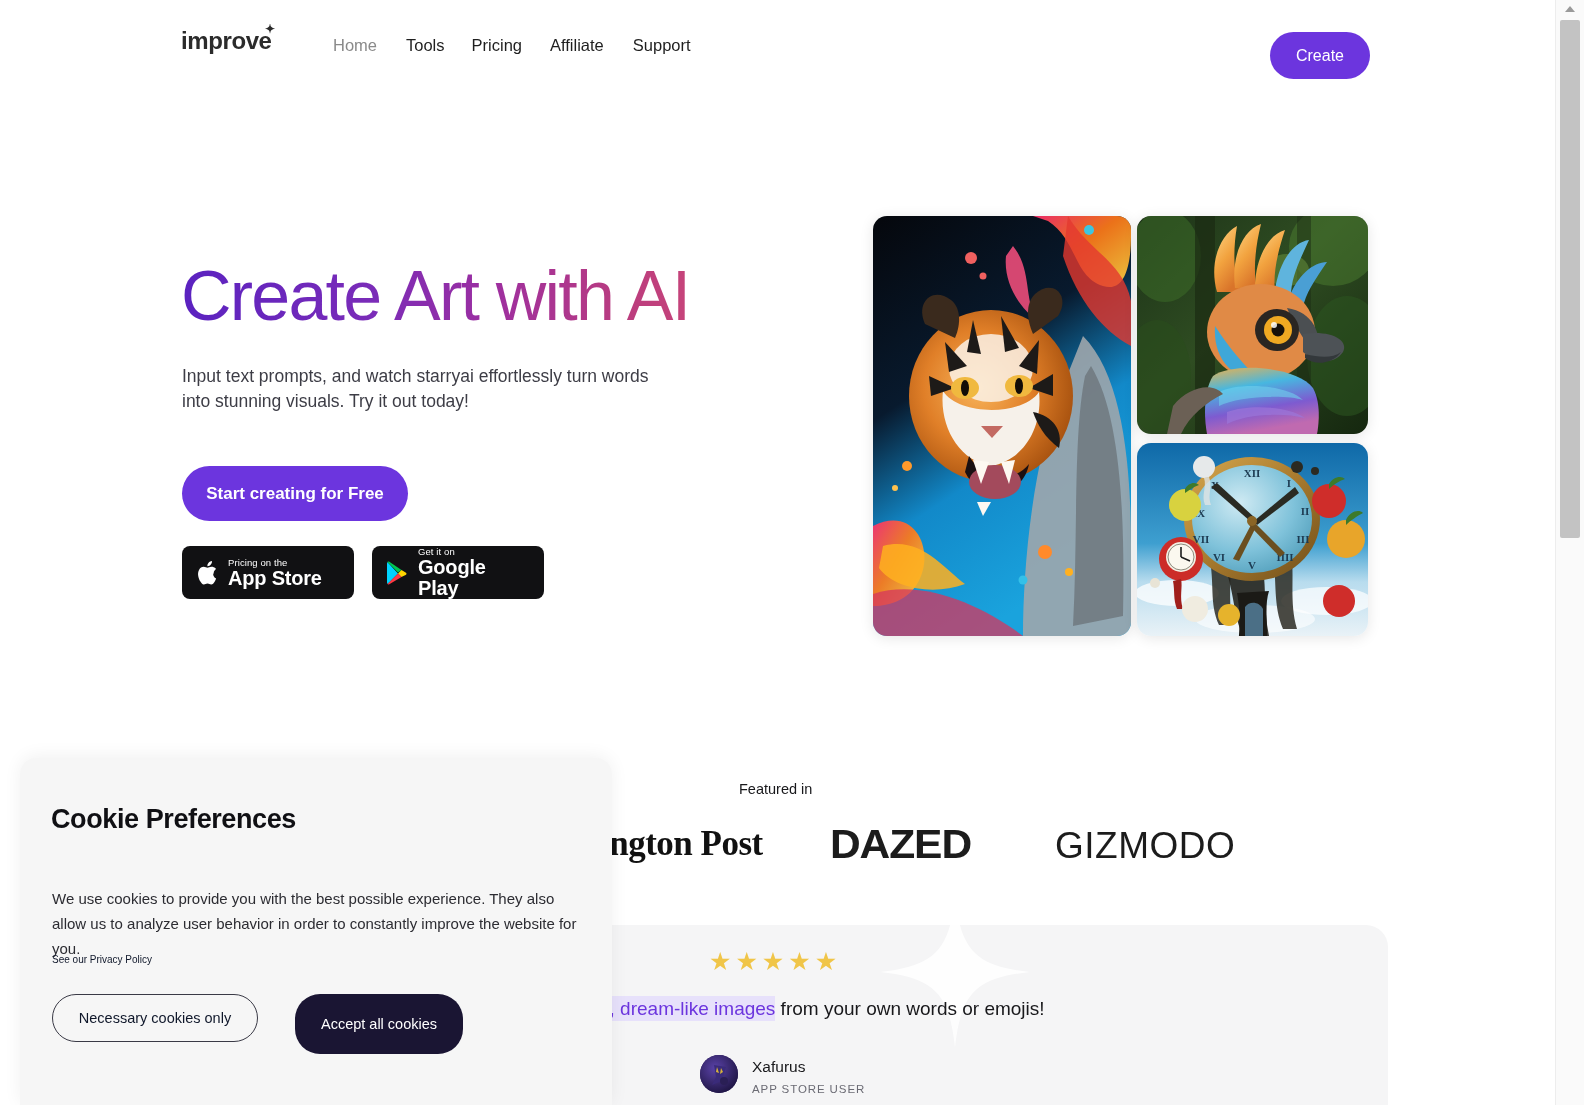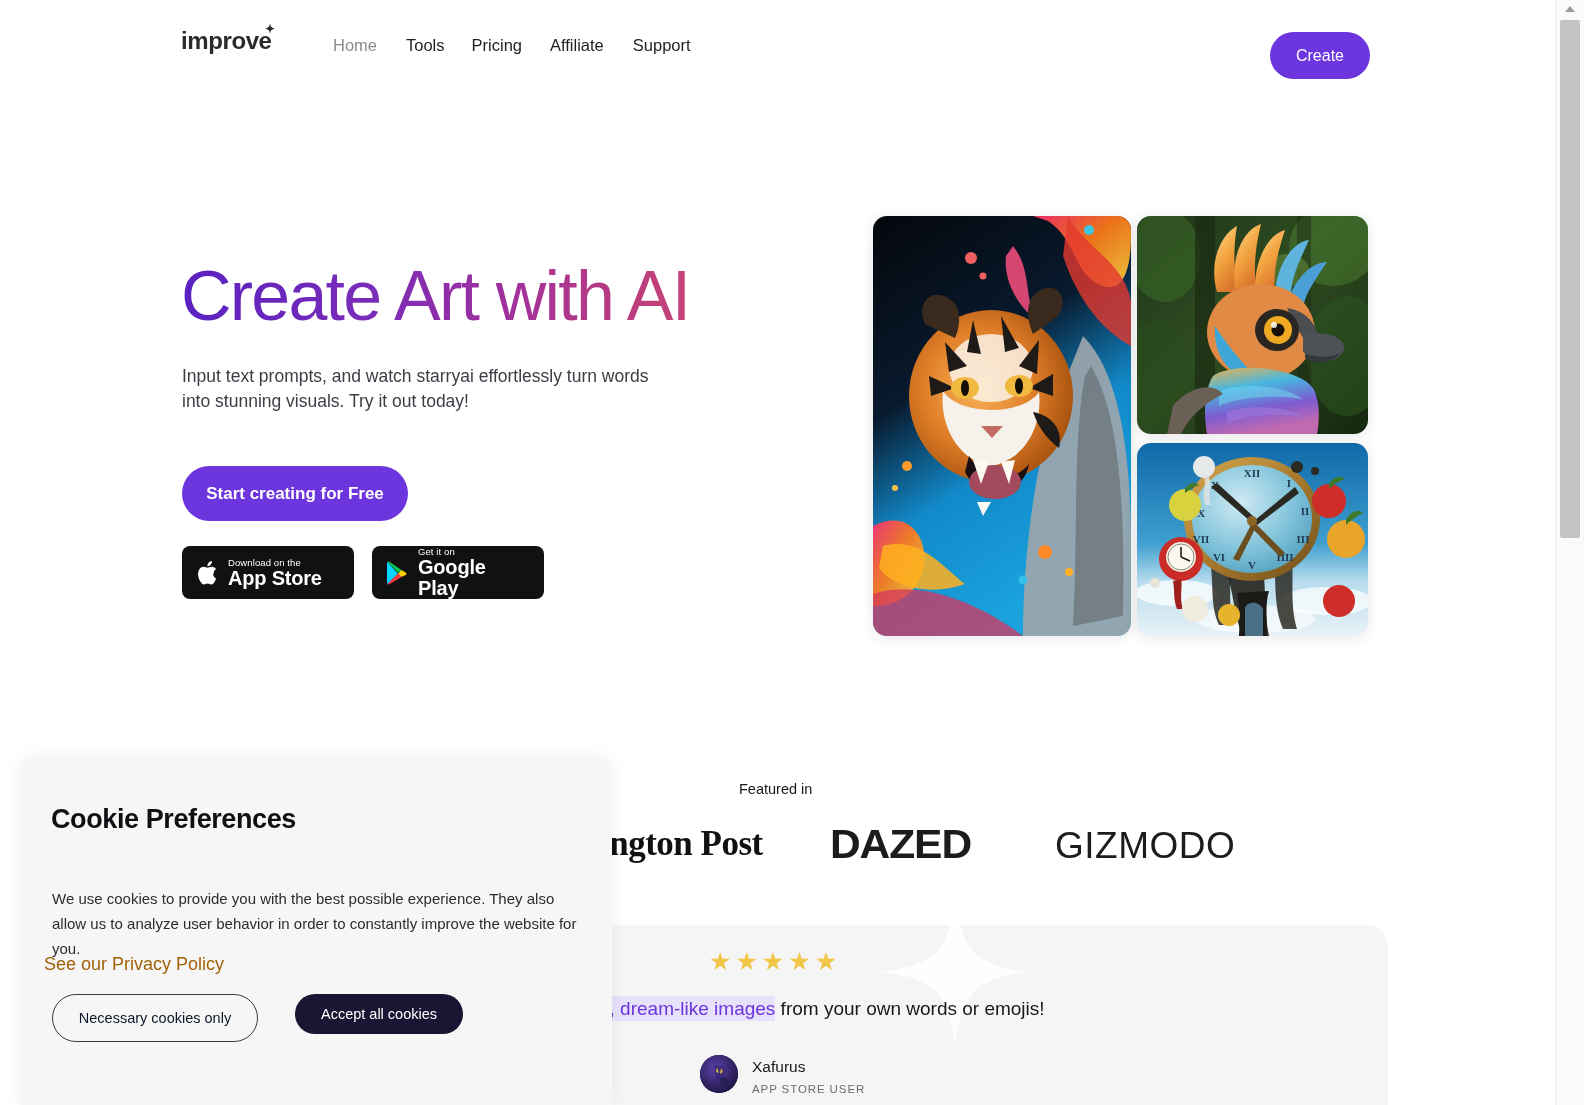--- a/index.html
+++ b/index.html
@@ -321,42 +321,42 @@
   #cookie-body {
     position: absolute;
     left: 32px; top: 128px;
     width: 526px;
     font-size: 15px;
     line-height: 25px;
     color: #2c2c32;
   }
   #cookie-policy-link {
     position: absolute;
-    left: 24px; top: 196px;
-    font-size: 18px;
-    color: #a16207;
+    left: 32px; top: 196px;
+    font-size: 10px;
+    color: #0f172a;
     text-decoration: none;
     cursor: pointer;
   }
   #cookie-necessary {
     position: absolute;
     left: 32px; top: 236px;
     width: 206px; height: 48px;
     border: 1px solid #3a3a46;
     background: transparent;
     border-radius: 25px;
     font-size: 14.5px;
     color: #0f172a;
     cursor: pointer;
     font-family: "Liberation Sans", sans-serif;
   }
   #cookie-accept {
     position: absolute;
     left: 275px; top: 236px;
-    width: 168px; height: 40px;
+    width: 168px; height: 60px;
     background: #1a1533;
     border: none;
     border-radius: 25px;
     font-size: 14.5px;
     color: #ffffff;
     cursor: pointer;
     font-family: "Liberation Sans", sans-serif;
   }
 </style>
 </head>
@@ -389,21 +389,21 @@
 
     <button id="cta-primary">Start creating for Free</button>
 
     <a class="store-badge" id="appstore-badge">
       <span class="badge-icon">
         <svg width="22" height="26" viewBox="0 0 22 26" aria-hidden="true">
           <path fill="#ffffff" d="M17.6 13.6c0-3 2.4-4.4 2.5-4.5-1.4-2-3.5-2.3-4.2-2.3-1.8-.2-3.5 1-4.4 1-.9 0-2.3-1-3.8-1C5.8 6.8 4 8 3 10c-2 3.5-.5 8.7 1.4 11.6.9 1.4 2 3 3.5 2.9 1.4-.1 1.9-.9 3.6-.9s2.2.9 3.7.9 2.5-1.4 3.4-2.8c1.1-1.6 1.5-3.1 1.5-3.2-.1 0-2.9-1.1-2.9-4.4zM14.8 4.6c.8-1 1.3-2.3 1.2-3.6-1.2 0-2.6.8-3.4 1.8-.7.9-1.4 2.2-1.2 3.5 1.3.1 2.6-.7 3.4-1.7z"></path>
         </svg>
       </span>
       <span class="badge-text">
-        <span class="badge-small">Download on the</span>
+        <span class="badge-small">Pricing on the</span>
         <span class="badge-large">App Store</span>
       </span>
     </a>
 
     <a class="store-badge" id="googleplay-badge">
       <span class="badge-icon">
         <svg width="22" height="24" viewBox="0 0 22 24" aria-hidden="true">
           <path fill="#00d3ff" d="M1.5 1.2C1.2 1.5 1 2 1 2.7v18.6c0 .7.2 1.2.5 1.5l.1.1L12 12.6v-.2L1.6 1.2z"></path>
           <path fill="#ffd400" d="M15.4 16.1l-3.4-3.5v-.2l3.4-3.5.1.1 4.1 2.4c1.2.7 1.2 1.8 0 2.5l-4.2 2.2z"></path>
           <path fill="#ff3a44" d="M15.5 16l-3.5-3.5L1.5 23.1c.4.4 1.1.5 1.8.1l12.2-7.2"></path>

